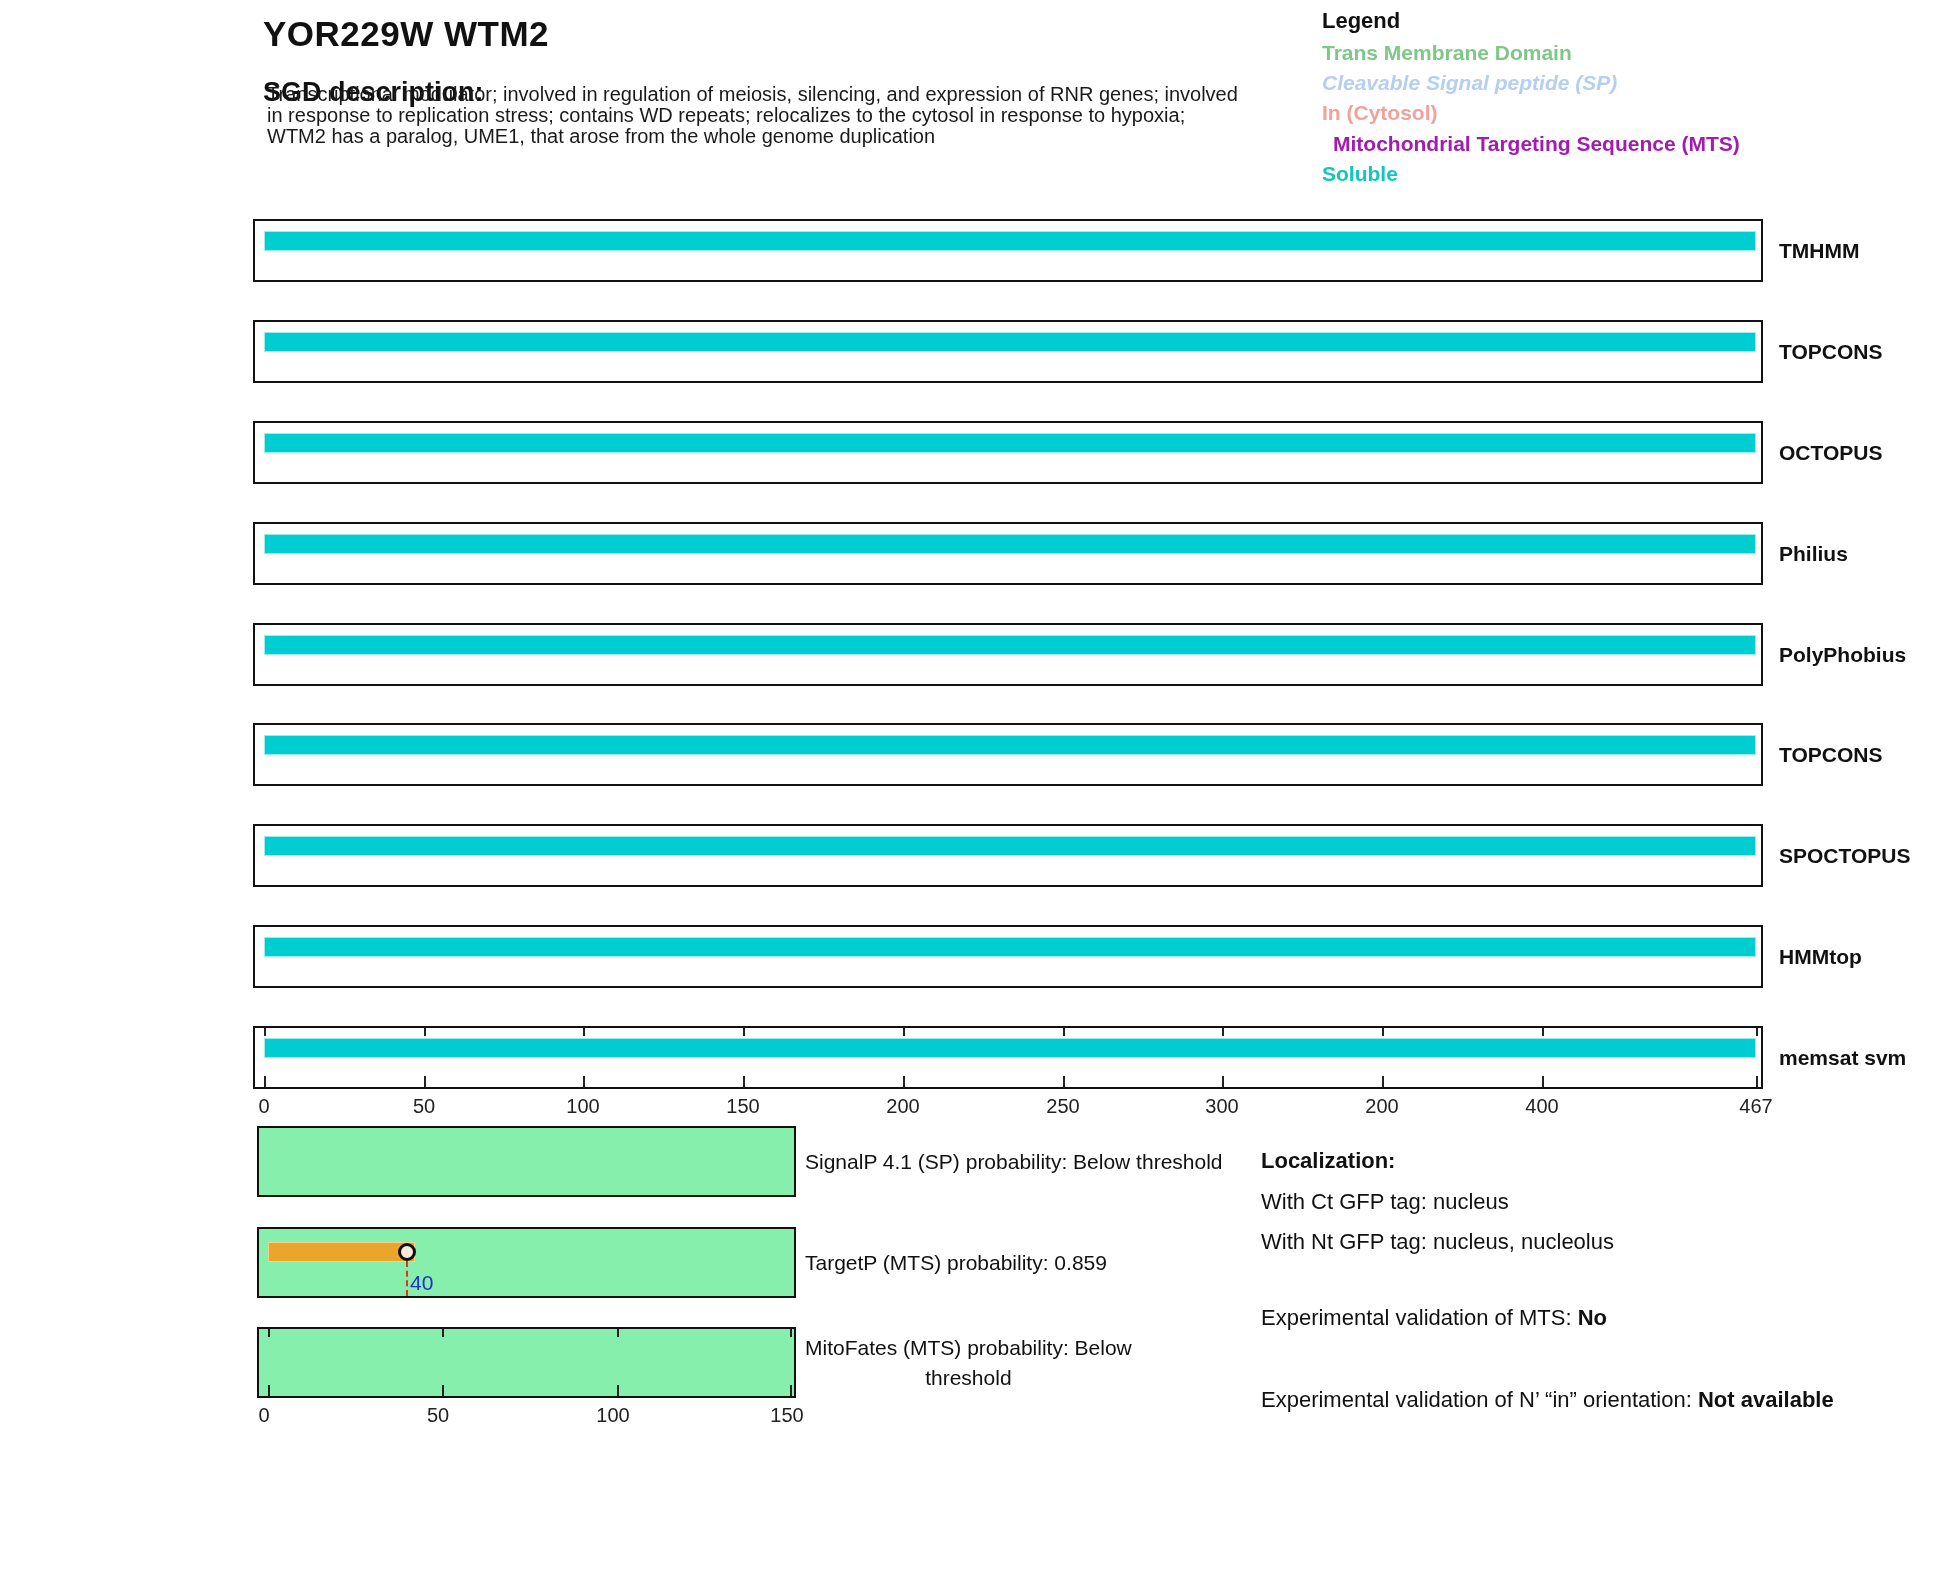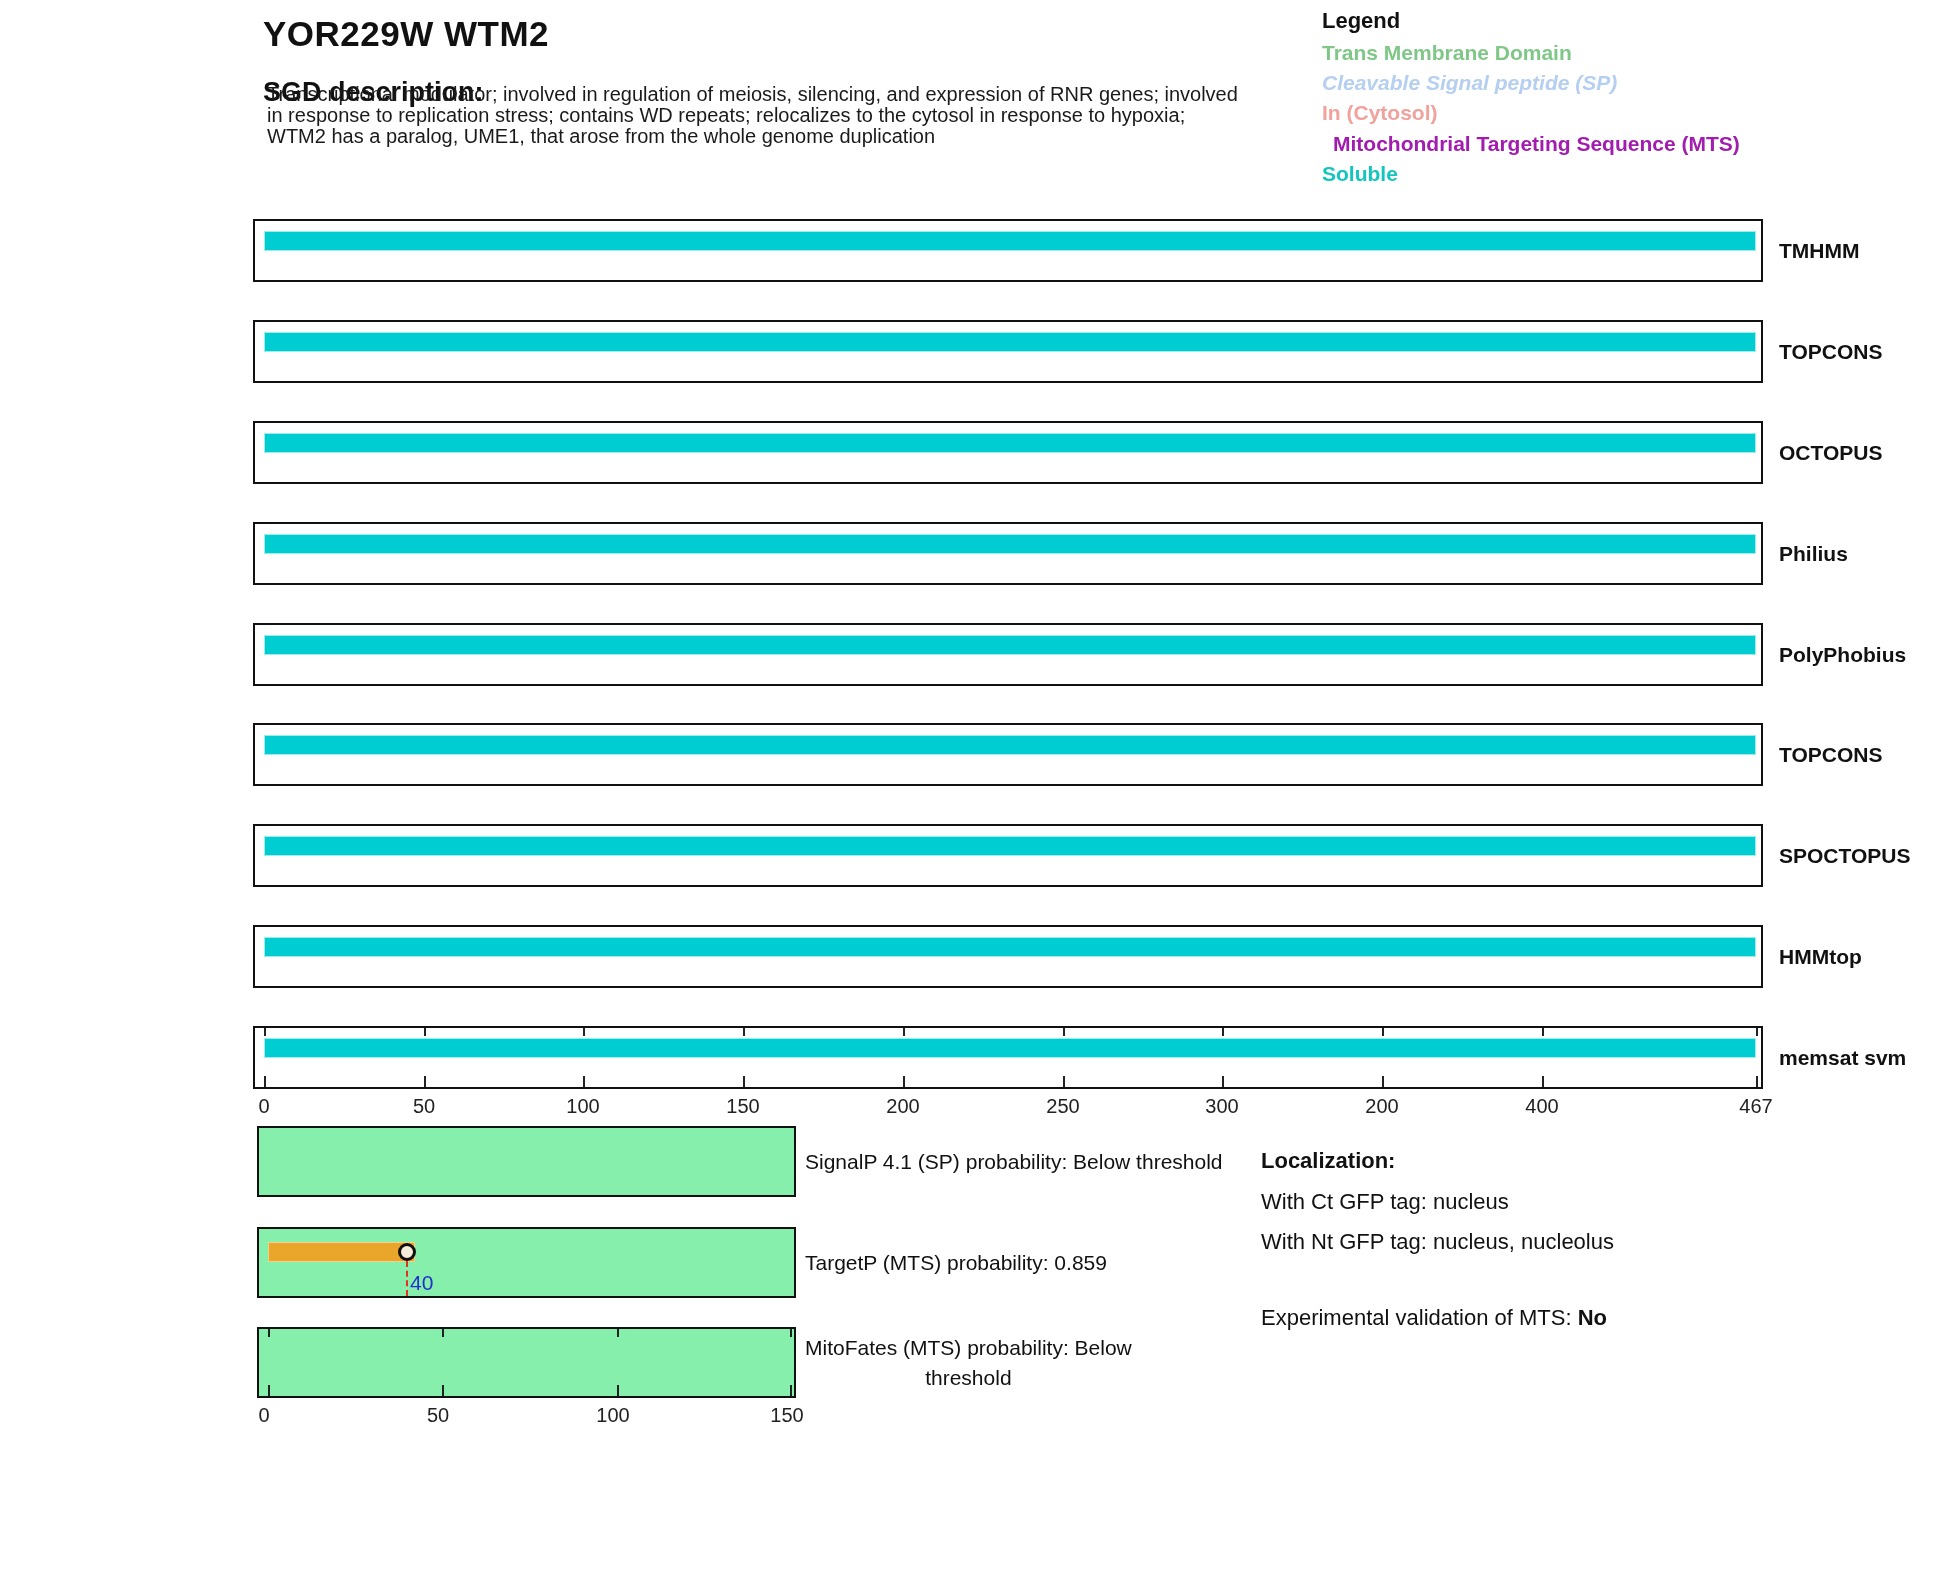--- a/index.html
+++ b/index.html
@@ -157,14 +157,15 @@
   <div class="plabel" style="top:1227px">TargetP (MTS) probability: 0.859</div>
   <div class="plabel plabel-wrap" style="top:1327px">MitoFates (MTS) probability: Below
 threshold</div>
 
   <div class="abs loc-heading">Localization:</div>
   <div class="abs loc-line1">With Ct GFP tag: nucleus</div>
   <div class="abs loc-line2">With Nt GFP tag: nucleus, nucleolus</div>
 
   <div class="abs val-mts"><span>Experimental validation of MTS: </span><span class="bold">No</span></div>
 
+  <div class="abs val-ori"><span>Experimental validation of N’ “in” orientation: </span><span class="bold">Not available</span></div>
 
 </div>
 
 </body></html>

